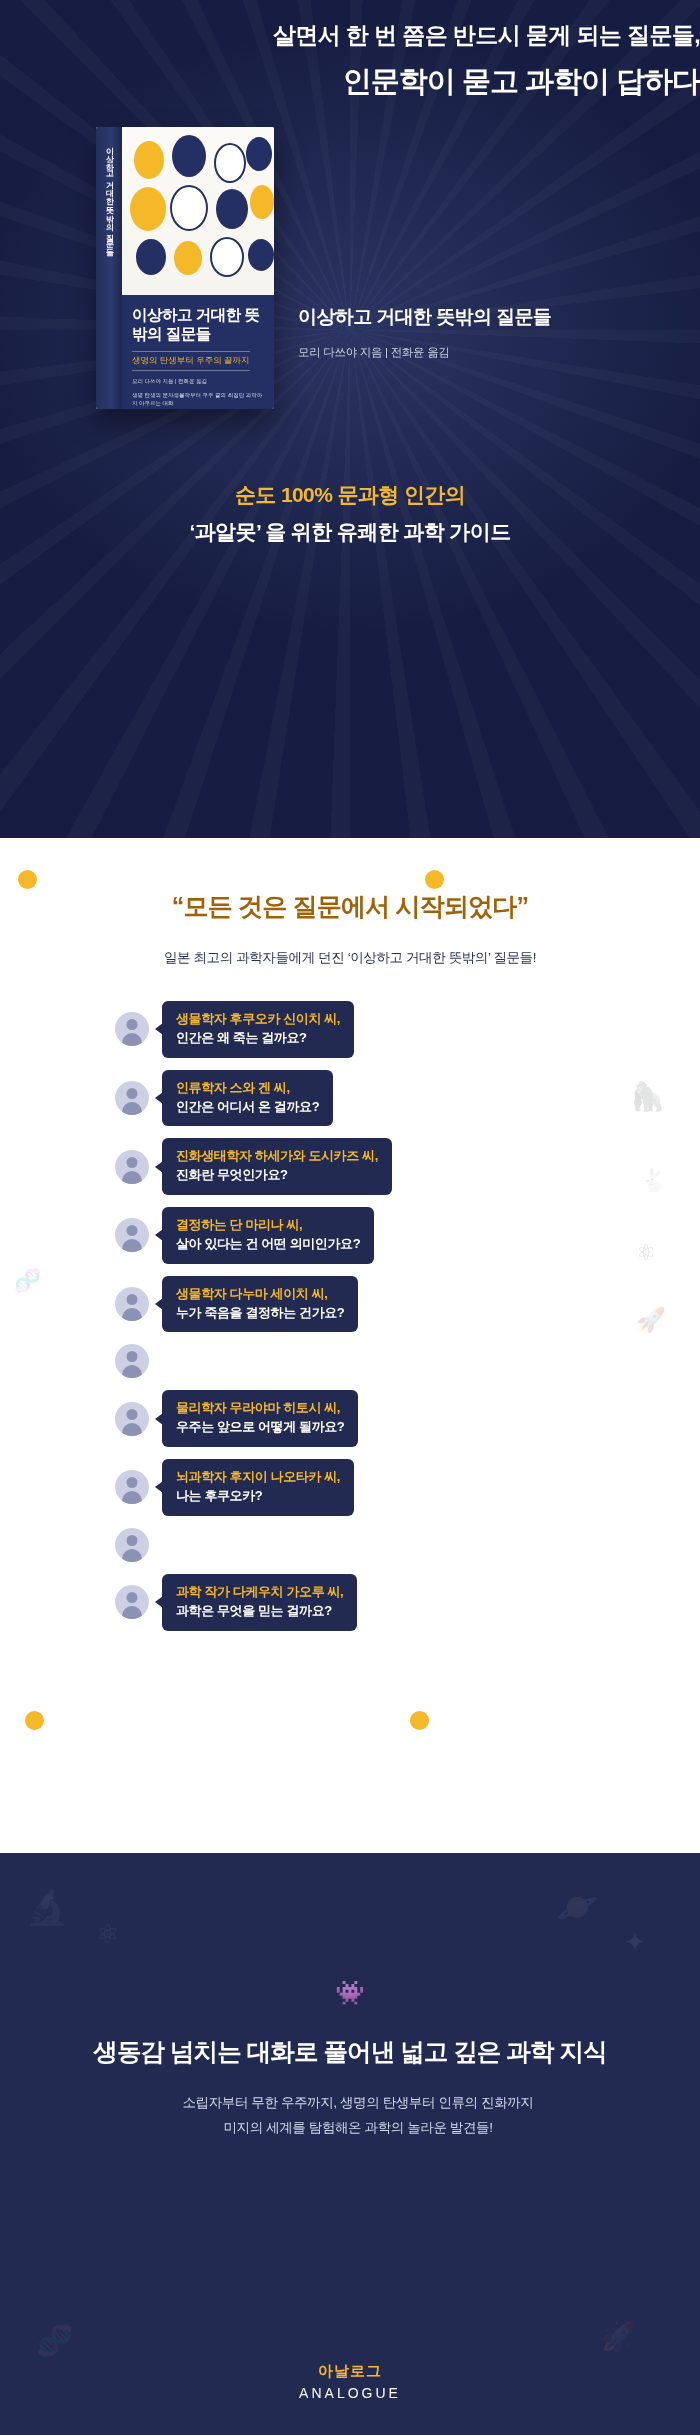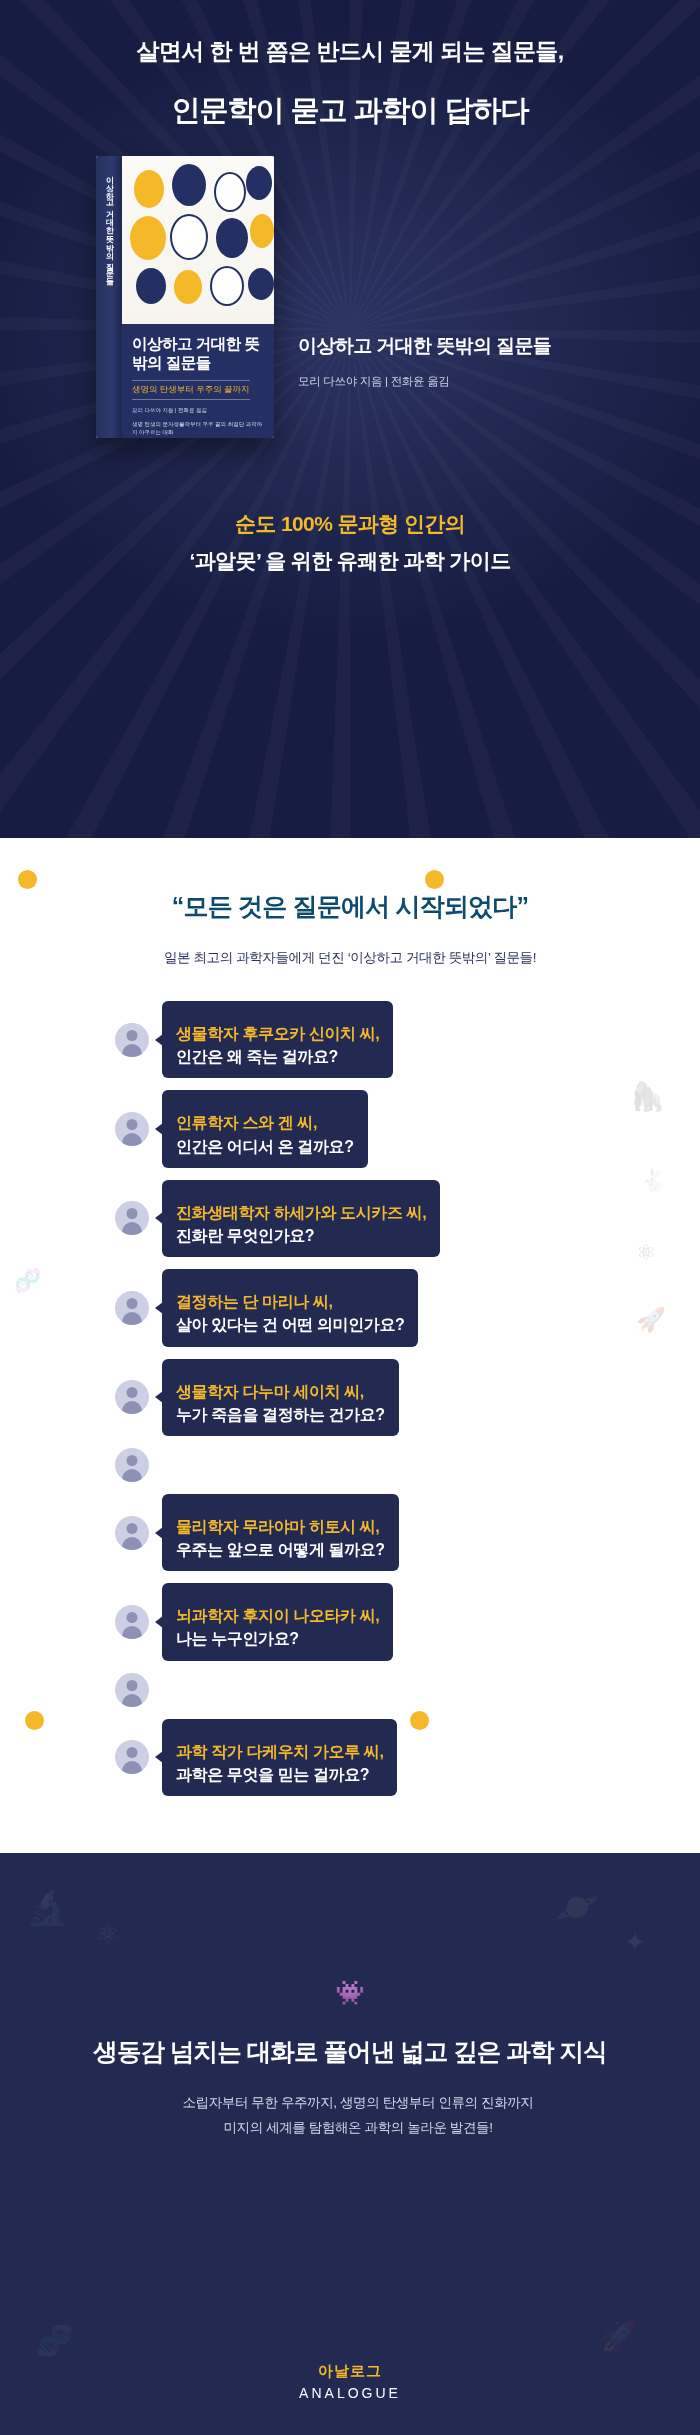--- a/index.html
+++ b/index.html
@@ -30,34 +30,34 @@
     left: 50%; top: 330px;
     width: 1400px; height: 1400px;
     transform: translate(-50%, -50%);
     background:
       repeating-conic-gradient(from 0deg at 50% 50%,
         rgba(255,255,255,0.030) 0deg 2.2deg,
         rgba(255,255,255,0.0) 2.2deg 9deg);
     opacity: .9;
     pointer-events: none;
   }
-  .hero-inner { position: relative; z-index: 3; padding-top: 34px; text-align: center; }
+  .hero-inner { position: relative; z-index: 3; padding-top: 18px; text-align: right; }
   .hero-line1 {
     color: #ffffff;
     font-size: 23px;
     font-weight: bold;
     letter-spacing: -0.6px;
     line-height: 1.5;
   }
   .hero-line2 {
     color: #ffffff;
     font-size: 29px;
     font-weight: bold;
     letter-spacing: -1px;
-    margin-top: 21px;
+    margin-top: 8px;
     line-height: 1.4;
   }
 
   
   .book-area {
     position: relative;
     z-index: 3;
     margin-top: 26px;
     height: 300px;
   }
@@ -144,21 +144,21 @@
     overflow: hidden;
   }
   .dot {
     position: absolute;
     width: 19px; height: 19px;
     border-radius: 50%;
     background: #f5b829;
   }
   .q-head { text-align: center; padding-top: 52px; }
   .q-quote {
-    color: #0c4a6e;
+    color: #a16207;
     font-size: 25px;
     font-weight: bold;
     letter-spacing: -0.8px;
   }
   .q-underline {
     display: block;
     width: 420px;
     height: 12px;
     margin: -10px auto 0 auto;
     background: rgba(245,184,41,.55);
@@ -205,22 +205,22 @@
     border-radius: 10px 10px 0 0;
     background: #8d92b5;
     transform: translateX(-50%);
   }
   .bubble {
     position: relative;
     margin-left: 13px;
     background: #232a52;
     color: #ffffff;
     border-radius: 6px;
-    padding: 21px 14px 10px 14px;
-    font-size: 16px;
+    padding: 9px 14px 10px 14px;
+    font-size: 13px;
     font-weight: bold;
     line-height: 1.45;
     letter-spacing: -0.4px;
   }
   .bubble::before {
     content: "";
     position: absolute;
     left: -7px; top: 50%;
     margin-top: -6px;
     border-top: 6px solid transparent;
@@ -401,21 +401,21 @@
         <div class="avatar"></div>
         <div class="bubble">
           <div class="hl">물리학자 무라야마 히토시 씨,</div>
           <div>우주는 앞으로 어떻게 될까요?</div>
         </div>
       </div>
       <div class="q-item">
         <div class="avatar"></div>
         <div class="bubble">
           <div class="hl">뇌과학자 후지이 나오타카 씨,</div>
-          <div>나는 누구인가요?</div>
+          <div>나는 후쿠오카?</div>
         </div>
       </div>
       <div class="q-item">
         <div class="avatar"></div>
       </div>
       <div class="q-item">
         <div class="avatar"></div>
         <div class="bubble">
           <div class="hl">과학 작가 다케우치 가오루 씨,</div>
           <div>과학은 무엇을 믿는 걸까요?</div>

